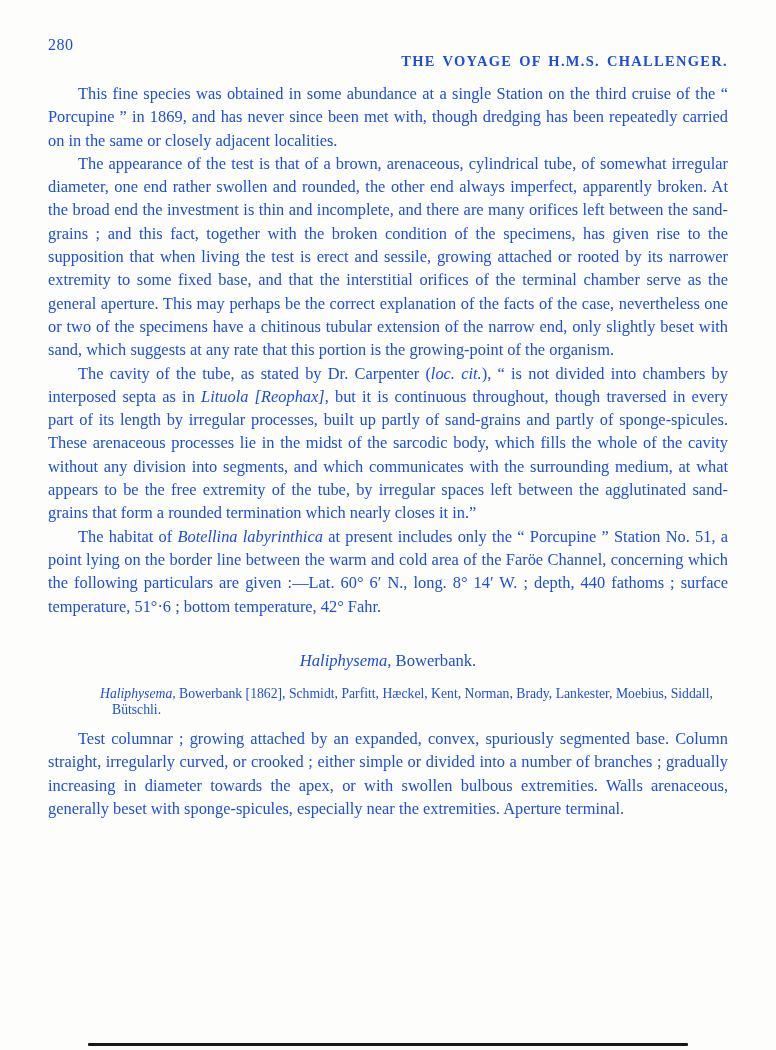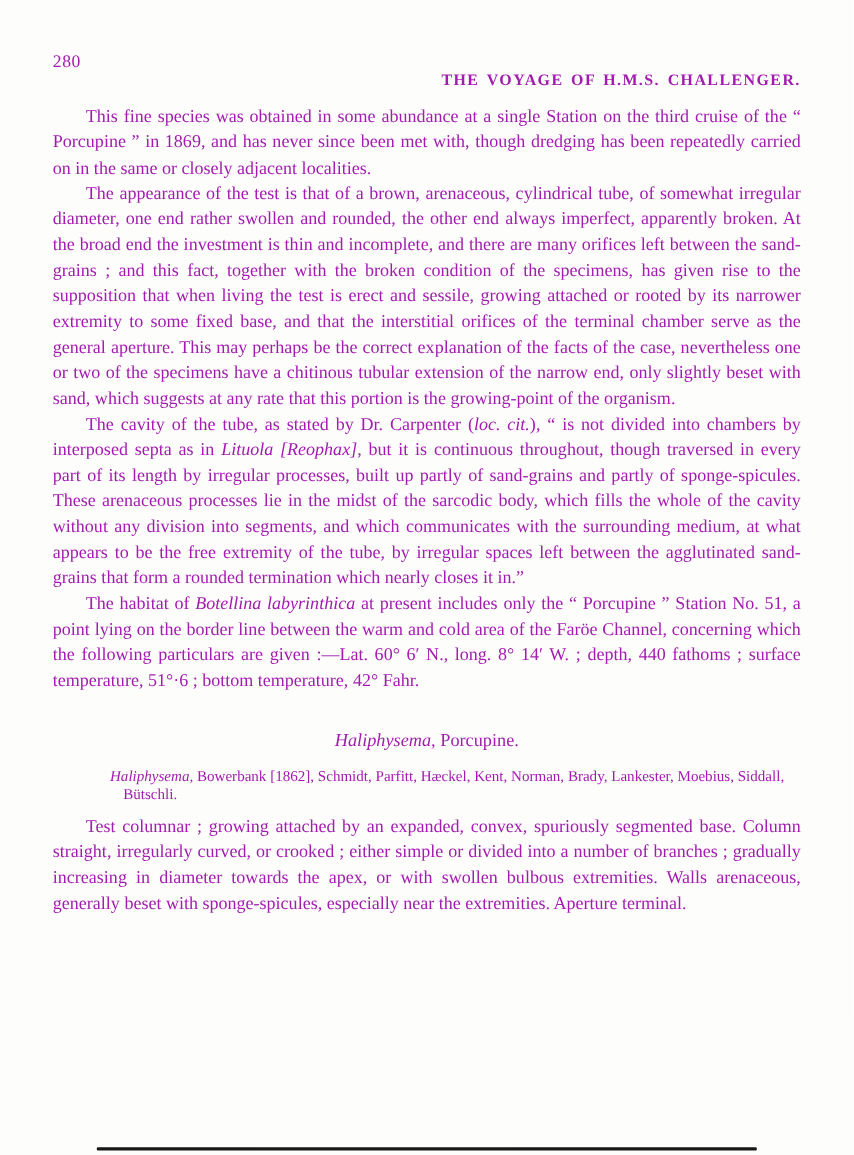--- a/index.html
+++ b/index.html
@@ -4,22 +4,22 @@
   <style>
     * { margin: 0; padding: 0; box-sizing: border-box; }
     html, body { background: #ffffff; }
     body { font-family: "Liberation Serif", "DejaVu Serif", serif; }
 
     .page {
       position: relative;
       width: 776px;
       height: 1050px;
       background: #fdfdfb;
-      color: #a21caf;
-      padding: 48px 48px 0 48px;
+      color: #1d4ed8;
+      padding: 36px 48px 0 48px;
       overflow: hidden;
     }
 
     .page-header {
       position: relative;
       height: 22px;
       margin-bottom: 24px;
     }
     .page-number {
       position: absolute;
@@ -96,21 +96,21 @@
     <h1 class="running-title">THE VOYAGE OF H.M.S. CHALLENGER.</h1>
   </header>
 
   <main class="body-copy">
 
     <p class="body-para"><span>This fine species was obtained in some abundance at a single Station on the third cruise of the “ Porcupine ” in 1869, and has never since been met with, though dredging has been repeatedly carried on in the same or closely adjacent localities.</span></p>
     <p class="body-para"><span>The appearance of the test is that of a brown, arenaceous, cylindrical tube, of somewhat irregular diameter, one end rather swollen and rounded, the other end always imperfect, apparently broken.  At the broad end the investment is thin and incomplete, and there are many orifices left between the sand-grains ; and this fact, together with the broken condition of the specimens, has given rise to the supposition that when living the test is erect and sessile, growing attached or rooted by its narrower extremity to some fixed base, and that the interstitial orifices of the terminal chamber serve as the general aperture.  This may perhaps be the correct explanation of the facts of the case, nevertheless one or two of the specimens have a chitinous tubular extension of the narrow end, only slightly beset with sand, which suggests at any rate that this portion is the growing-point of the organism.</span></p>
     <p class="body-para"><span>The cavity of the tube, as stated by Dr. Carpenter (</span><i>loc. cit.</i><span>), “ is not divided into chambers by interposed septa as in </span><i>Lituola [Reophax]</i><span>, but it is continuous throughout, though traversed in every part of its length by irregular processes, built up partly of sand-grains and partly of sponge-spicules.  These arenaceous processes lie in the midst of the sarcodic body, which fills the whole of the cavity without any division into segments, and which communicates with the surrounding medium, at what appears to be the free extremity of the tube, by irregular spaces left between the agglutinated sand-grains that form a rounded termination which nearly closes it in.”</span></p>
     <p class="body-para"><span>The habitat of </span><i>Botellina labyrinthica</i><span> at present includes only the “ Porcupine ” Station No. 51, a point lying on the border line between the warm and cold area of the Faröe Channel, concerning which the following particulars are given :—Lat. 60° 6′ N., long. 8° 14′ W. ; depth, 440 fathoms ; surface temperature, 51°·6 ; bottom temperature, 42° Fahr.</span></p>
 
-    <h2 class="section-heading"><i>Haliphysema,</i><span> Porcupine.</span></h2>
+    <h2 class="section-heading"><i>Haliphysema,</i><span> Bowerbank.</span></h2>
 
     <div class="synonymy">
       <p class="syn-line"><i>Haliphysema,</i><span> Bowerbank [1862], Schmidt, Parfitt, Hæckel, Kent, Norman, Brady, Lankester, Moebius, Siddall, Bütschli.</span></p>
     </div>
 
     <p class="body-para"><span>Test columnar ; growing attached by an expanded, convex, spuriously segmented base.  Column straight, irregularly curved, or crooked ; either simple or divided into a number of branches ; gradually increasing in diameter towards the apex, or with swollen bulbous extremities.  Walls arenaceous, generally beset with sponge-spicules, especially near the extremities.  Aperture terminal.</span></p>
 
 
   </main>
 

